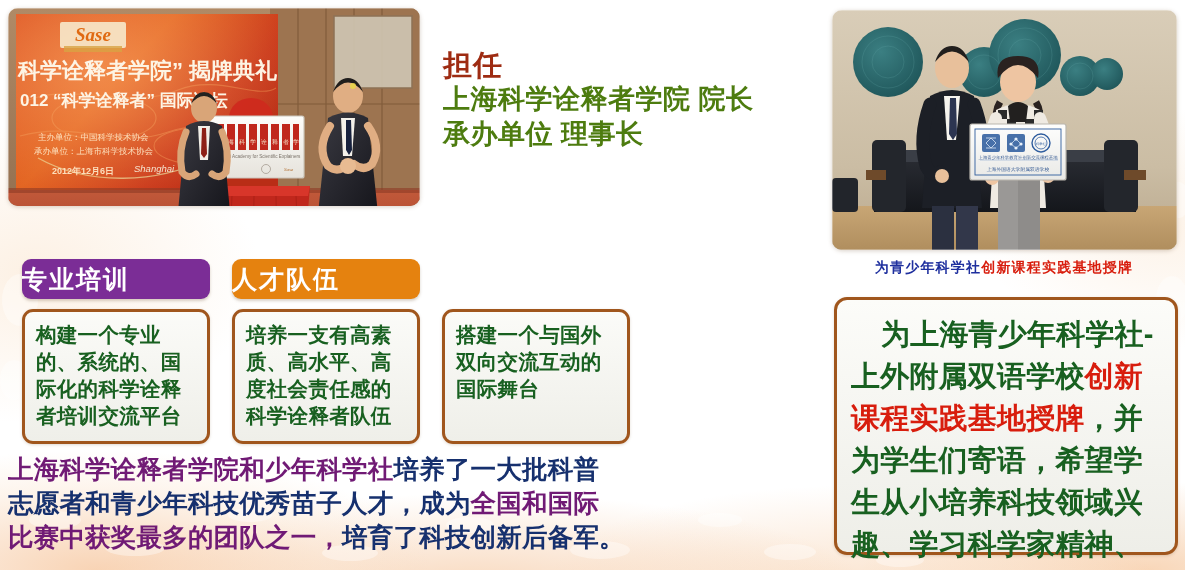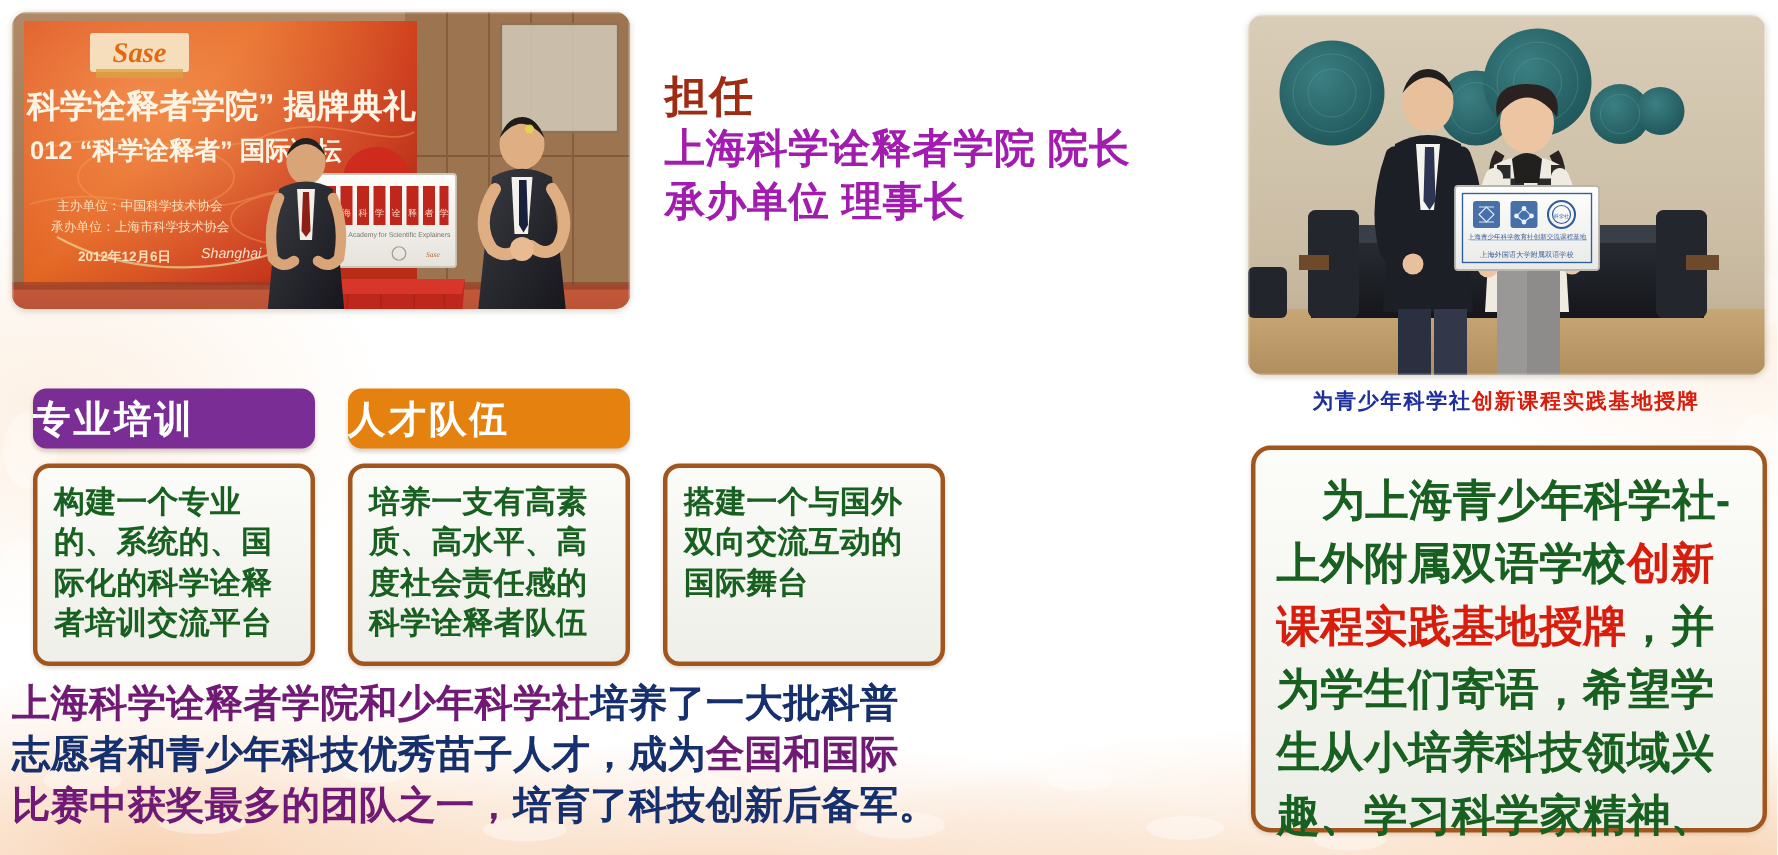--- a/index.html
+++ b/index.html
@@ -22,21 +22,21 @@
   .bg-flecks{position:absolute;inset:0;z-index:0;pointer-events:none;opacity:.5;}
   
   .photo{position:absolute;border-radius:10px;overflow:hidden;z-index:2;
          box-shadow:0 1px 4px rgba(120,90,60,.28);}
   .photo-left{left:8px;top:8px;width:412px;height:198px;}
   .photo-right{left:832px;top:10px;width:345px;height:240px;}
   .ph{position:absolute;inset:0;}
   
   .headline{position:absolute;left:443px;top:22px;z-index:3;margin-top:26px;}
   .hl-1{font-size:29px;font-weight:bold;color:#9e2b12;letter-spacing:1px;line-height:1.18;}
-  .hl-2,.hl-3{font-size:27px;font-weight:bold;color:#a21caf;letter-spacing:.5px;line-height:1.30;white-space:nowrap;}
+  .hl-2,.hl-3{font-size:27px;font-weight:bold;color:#4d7c0f;letter-spacing:.5px;line-height:1.30;white-space:nowrap;}
   
   .badges{position:absolute;left:22px;top:259px;z-index:3;display:flex;gap:22px;}
   .badge{width:188px;height:40px;border-radius:9px;display:flex;align-items:center;
          color:#fff;font-size:25px;font-weight:bold;letter-spacing:2px;
          box-shadow:0 2px 3px rgba(100,70,40,.25);}
   
   .cards{position:absolute;left:22px;top:309px;z-index:3;display:flex;gap:22px;}
   .card{width:188px;height:135px;box-sizing:border-box;border:3px solid #a0561d;border-radius:11px;
         background:linear-gradient(#fbfbf8,#efefe9);padding:9px 8px 6px 11px;
         box-shadow:0 1px 3px rgba(120,90,60,.22);}

